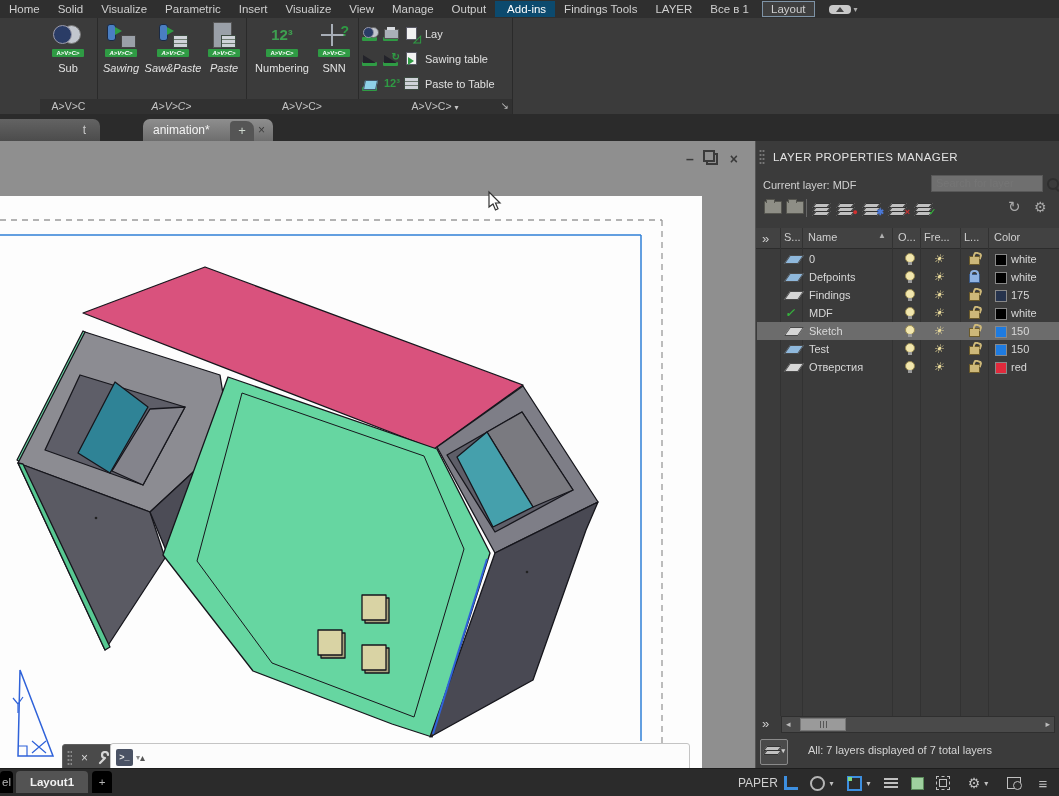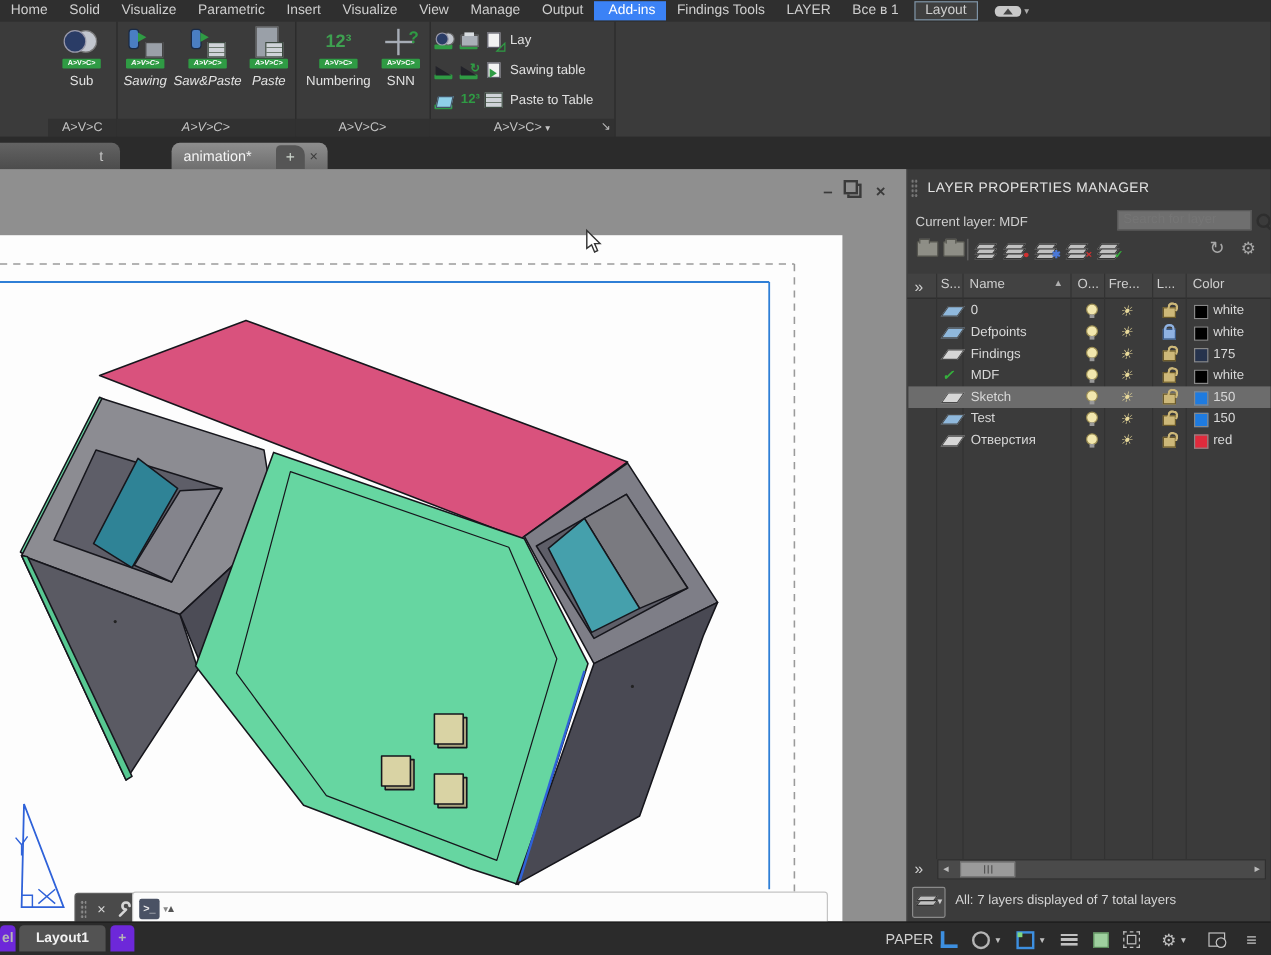--- a/index.html
+++ b/index.html
@@ -3,21 +3,21 @@
 <meta charset="utf-8">
 <style>
   html,body{margin:0;padding:0;background:#222;}
   #app{position:relative;width:1059px;height:796px;overflow:hidden;background:#2d2d2d;
        font-family:"Liberation Sans",sans-serif;-webkit-font-smoothing:antialiased;}
   .abs{position:absolute;}
   
   #menubar{left:0;top:0;width:1059px;height:18px;background:#2f2f2f;display:flex;align-items:center;
            color:#cfcfcf;font-size:11.5px;white-space:nowrap;}
   .mtab{padding:2px 9px;cursor:default;}
-  .mtab.active{background:#3b82f6;color:#fff;padding-left:12px;}
+  .mtab.active{background:#0c4a6e;color:#fff;padding-left:12px;}
   .mtab.boxed{border:1px solid #7e93a6;background:#3f3f3f;padding:1px 8px;margin-left:4px;}
   .mcap{width:22px;height:9px;background:#c8c8c8;border-radius:4px;margin-left:14px;position:relative;}
   .mcap:after{content:"";position:absolute;left:7px;top:2px;border-left:4px solid transparent;border-right:4px solid transparent;border-bottom:5px solid #444;}
   .ddar{color:#aaa;font-size:8px;margin-left:3px;}
   
   #ribbon{left:0;top:18px;width:1059px;height:96px;background:#3b3b3b;}
   .rpanel{position:absolute;top:0;height:96px;border-right:1px solid #2a2a2a;margin-left:40px;}
   .rfoot{position:absolute;left:0;right:0;bottom:0;height:15px;background:#313131;color:#c4c4c4;
          font-size:10.5px;text-align:center;line-height:15px;}
   .bigbtn{position:absolute;top:4px;text-align:center;color:#e2e2e2;font-size:11px;}
@@ -103,25 +103,25 @@
   .lockb.closed:before{left:0px;border-color:#8fb2e2;}
   .swatch{position:absolute;left:238px;top:4px;width:10px;height:10px;border:1px solid #888;}
   .clabel{position:absolute;left:254px;top:3px;}
   .chev{color:#cfcfcf;font-size:13px;}
   .scrltrack{position:absolute;left:25px;top:575px;width:272px;height:15px;background:#4a4a4a;border:1px solid #2f2f2f;}
   .scrlthumb{position:absolute;left:18px;top:1px;width:44px;height:11px;background:#9a9a9a;border:1px solid #777;
              display:flex;align-items:center;justify-content:center;gap:2px;}
   .scrlthumb i{width:1px;height:7px;background:#555;}
   .sarrow{position:absolute;top:2px;color:#bbb;font-size:9px;}
   .lfootico{position:absolute;left:4px;top:598px;width:26px;height:24px;border:1px solid #8a8a8a;border-radius:2px;background:#4a4a4a;}
-  .lfoottxt{position:absolute;left:40px;top:603px;color:#d5d5d5;}
+  .lfoottxt{position:absolute;left:52px;top:603px;color:#d5d5d5;}
   
   #sbar{left:0;top:768px;width:1059px;height:28px;background:#2b2b2b;border-top:1px solid #1d1d1d;color:#cfcfcf;}
-  .ltab{position:absolute;top:2px;height:22px;background:#6d28d9;border-radius:4px 4px 0 0;color:#b5b5b5;
-        font-size:11.5px;line-height:22px;text-align:center;font-weight:bold;}
+  .ltab{position:absolute;top:2px;height:22px;background:#000000;border-radius:4px 4px 0 0;color:#b5b5b5;
+        font-size:11.5px;line-height:22px;text-align:center;}
   .ltab.on{background:#535353;color:#f2f2f2;font-weight:bold;}
   .sico2{position:absolute;top:4px;height:20px;display:flex;align-items:center;justify-content:center;color:#c0c0c0;}
   .ortho{width:11px;height:11px;border-left:3px solid #3d8fe0;border-bottom:3px solid #3d8fe0;}
   .circ{width:11px;height:11px;border:2px solid #b5b5b5;border-radius:50%;}
   .bsq{width:11px;height:11px;border:2px solid #3d8fe0;position:relative;}
   .bsq:before{content:"";position:absolute;left:-1px;top:-1px;width:4px;height:4px;background:#7fd87f;}
   .lw{width:14px;height:10px;background:repeating-linear-gradient(0deg,#c0c0c0 0 2px,transparent 2px 4px);}
   .gsq{width:11px;height:11px;background:#9fd09f;border:1px solid #5a8a5a;}
   .selc{width:12px;height:12px;border:1px dashed #c0c0c0;position:relative;}
   .selc:before{content:"";position:absolute;left:2px;top:2px;width:6px;height:6px;border:1px solid #c0c0c0;}

